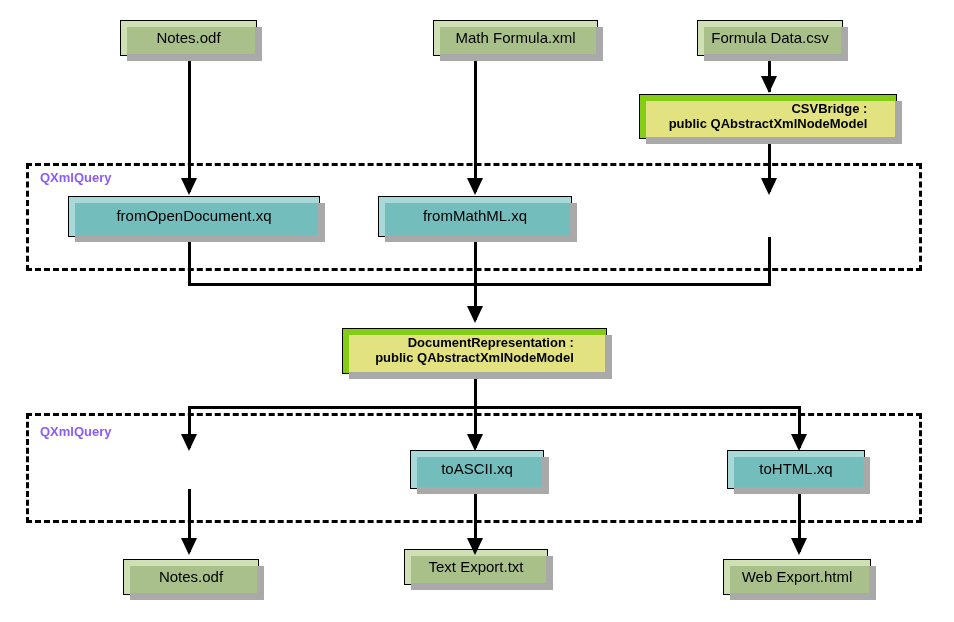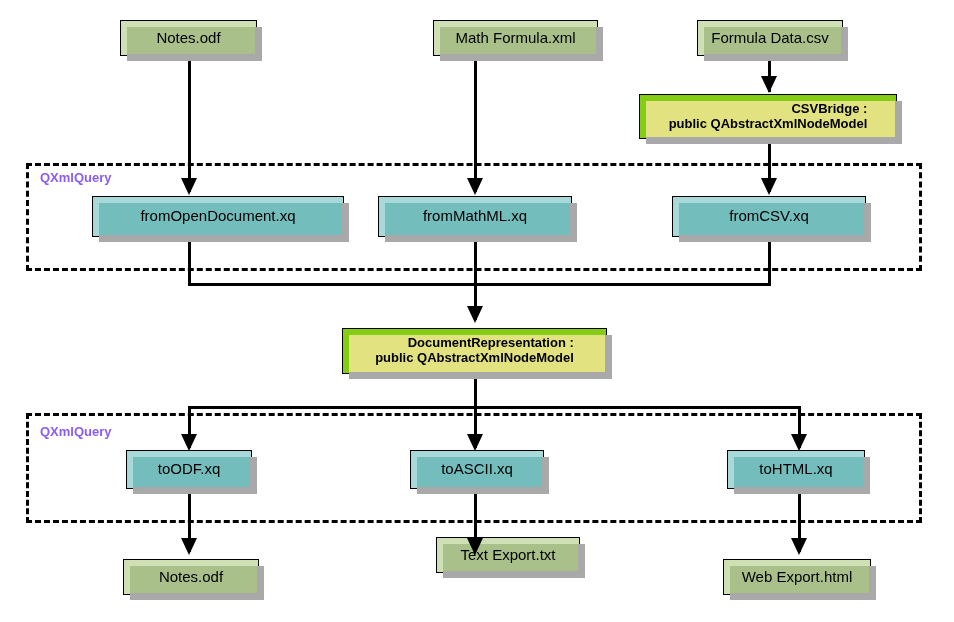--- a/index.html
+++ b/index.html
@@ -189,70 +189,60 @@
     <span class="txt">Formula Data.csv</span>
   </div>
 
   <div class="node klass" style="left:639px; top:94px; width:258px; height:45px;">
     <span class="shadow"></span>
     <span class="inner"></span>
     <span class="txt">CSVBridge :
 public QAbstractXmlNodeModel</span>
   </div>
 
-  <div class="node query" style="left:68px; top:196px; width:252px; height:41px;margin-left:24px;">
+  <div class="node query" style="left:68px; top:196px; width:252px; height:41px;">
     <span class="shadow"></span>
     <span class="inner"></span>
     <span class="txt">fromOpenDocument.xq</span>
   </div>
 
   <div class="node query" style="left:378px; top:196px; width:194px; height:41px;">
     <span class="shadow"></span>
     <span class="inner"></span>
     <span class="txt">fromMathML.xq</span>
   </div>
 
-  <div class="node query" style="left:672px; top:196px; width:194px; height:41px;">
-    <span class="shadow"></span>
-    <span class="inner"></span>
-    <span class="txt">fromCSV.xq</span>
-  </div>
 
   <div class="node klass" style="left:342px; top:328px; width:265px; height:46px;">
     <span class="shadow"></span>
     <span class="inner"></span>
     <span class="txt">DocumentRepresentation :
 public QAbstractXmlNodeModel</span>
   </div>
 
-  <div class="node query" style="left:126px; top:450px; width:126px; height:39px;">
-    <span class="shadow"></span>
-    <span class="inner"></span>
-    <span class="txt">toODF.xq</span>
-  </div>
 
   <div class="node query" style="left:727px; top:450px; width:138px; height:39px;">
     <span class="shadow"></span>
     <span class="inner"></span>
     <span class="txt">toHTML.xq</span>
   </div>
 
   <div class="node query" style="left:410px; top:450px; width:134px; height:39px;">
     <span class="shadow"></span>
     <span class="inner"></span>
     <span class="txt">toASCII.xq</span>
   </div>
 
   <div class="node file" style="left:123px; top:559px; width:136px; height:36px;">
     <span class="shadow"></span>
     <span class="inner"></span>
     <span class="txt">Notes.odf</span>
   </div>
 
-  <div class="node file" style="left:404px; top:537px; width:144px; height:36px;margin-left:32px;">
+  <div class="node file" style="left:404px; top:549px; width:144px; height:36px;">
     <span class="shadow"></span>
     <span class="inner"></span>
     <span class="txt">Text Export.txt</span>
   </div>
 
   <div class="node file" style="left:723px; top:559px; width:148px; height:36px;">
     <span class="shadow"></span>
     <span class="inner"></span>
     <span class="txt">Web Export.html</span>
   </div>

